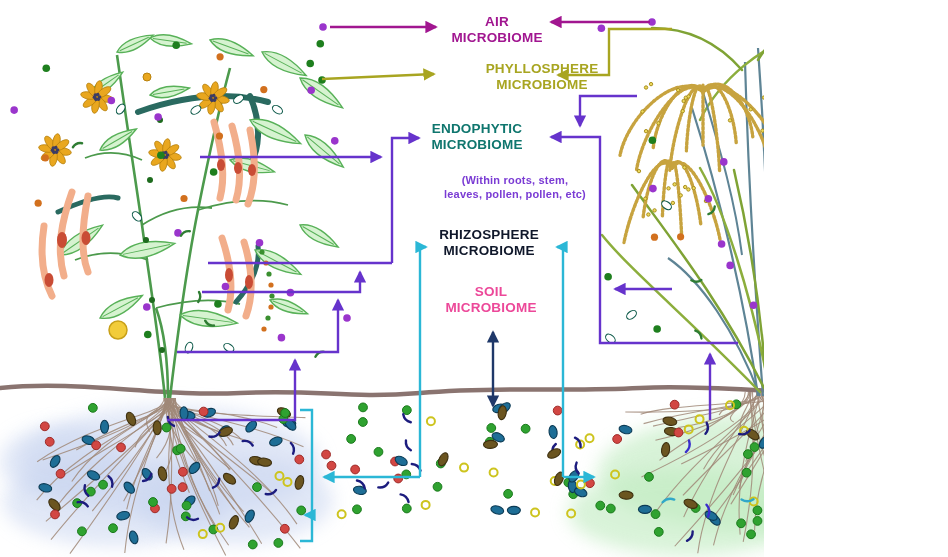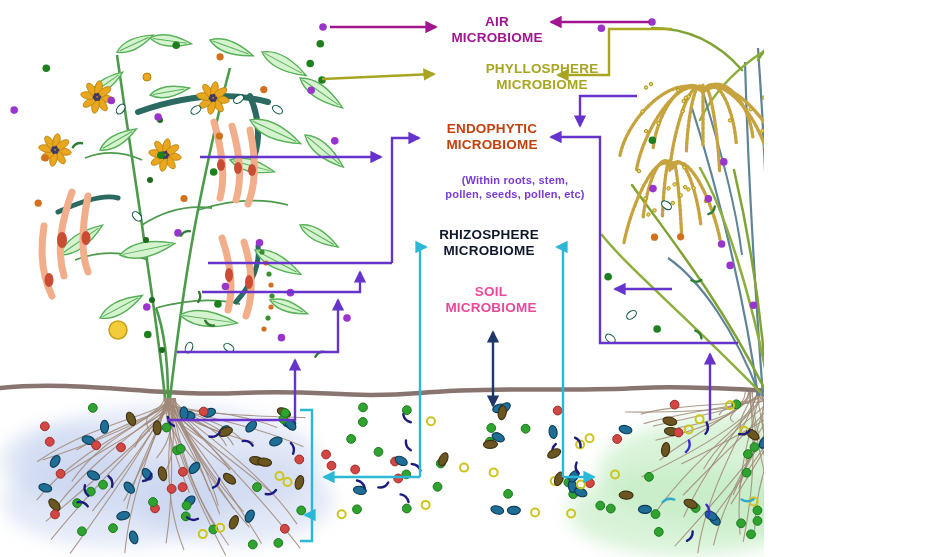--- a/index.html
+++ b/index.html
@@ -765,27 +765,27 @@
     </svg>
 
   <div class="lbl" style="left: 497px; top: 14px; color: rgb(161, 22, 144);">
     <div>AIR</div>
     <div>MICROBIOME</div>
   </div>
   <div class="lbl" style="left: 494px; top: 61px; color: rgb(168, 165, 33); margin-left: 48px;">
     <div>PHYLLOSPHERE</div>
     <div>MICROBIOME</div>
   </div>
-  <div class="lbl" style="left: 492px; top: 121px; color: #c2410c; text-align: center;">
+  <div class="lbl" style="left: 477px; top: 121px; color: #0f766e; text-align: center;">
     <div>ENDOPHYTIC</div>
     <div>MICROBIOME</div>
   </div>
   <div class="lbl note" style="left: 492px; top: 173px; color: rgb(122, 59, 212);">
     <div>(Within roots, stem,</div>
-    <div>pollen, seeds, pollen, etc)</div>
+    <div>leaves, pollen, pollen, etc)</div>
   </div>
   <div class="lbl" style="left: 489px; top: 227px; color: #0f172a;">
     <div>RHIZOSPHERE</div>
     <div>MICROBIOME</div>
   </div>
   <div class="lbl" style="left: 491px; top: 284px; color: #ec4899;">
     <div>SOIL</div>
     <div>MICROBIOME</div>
   </div>
 </div>

